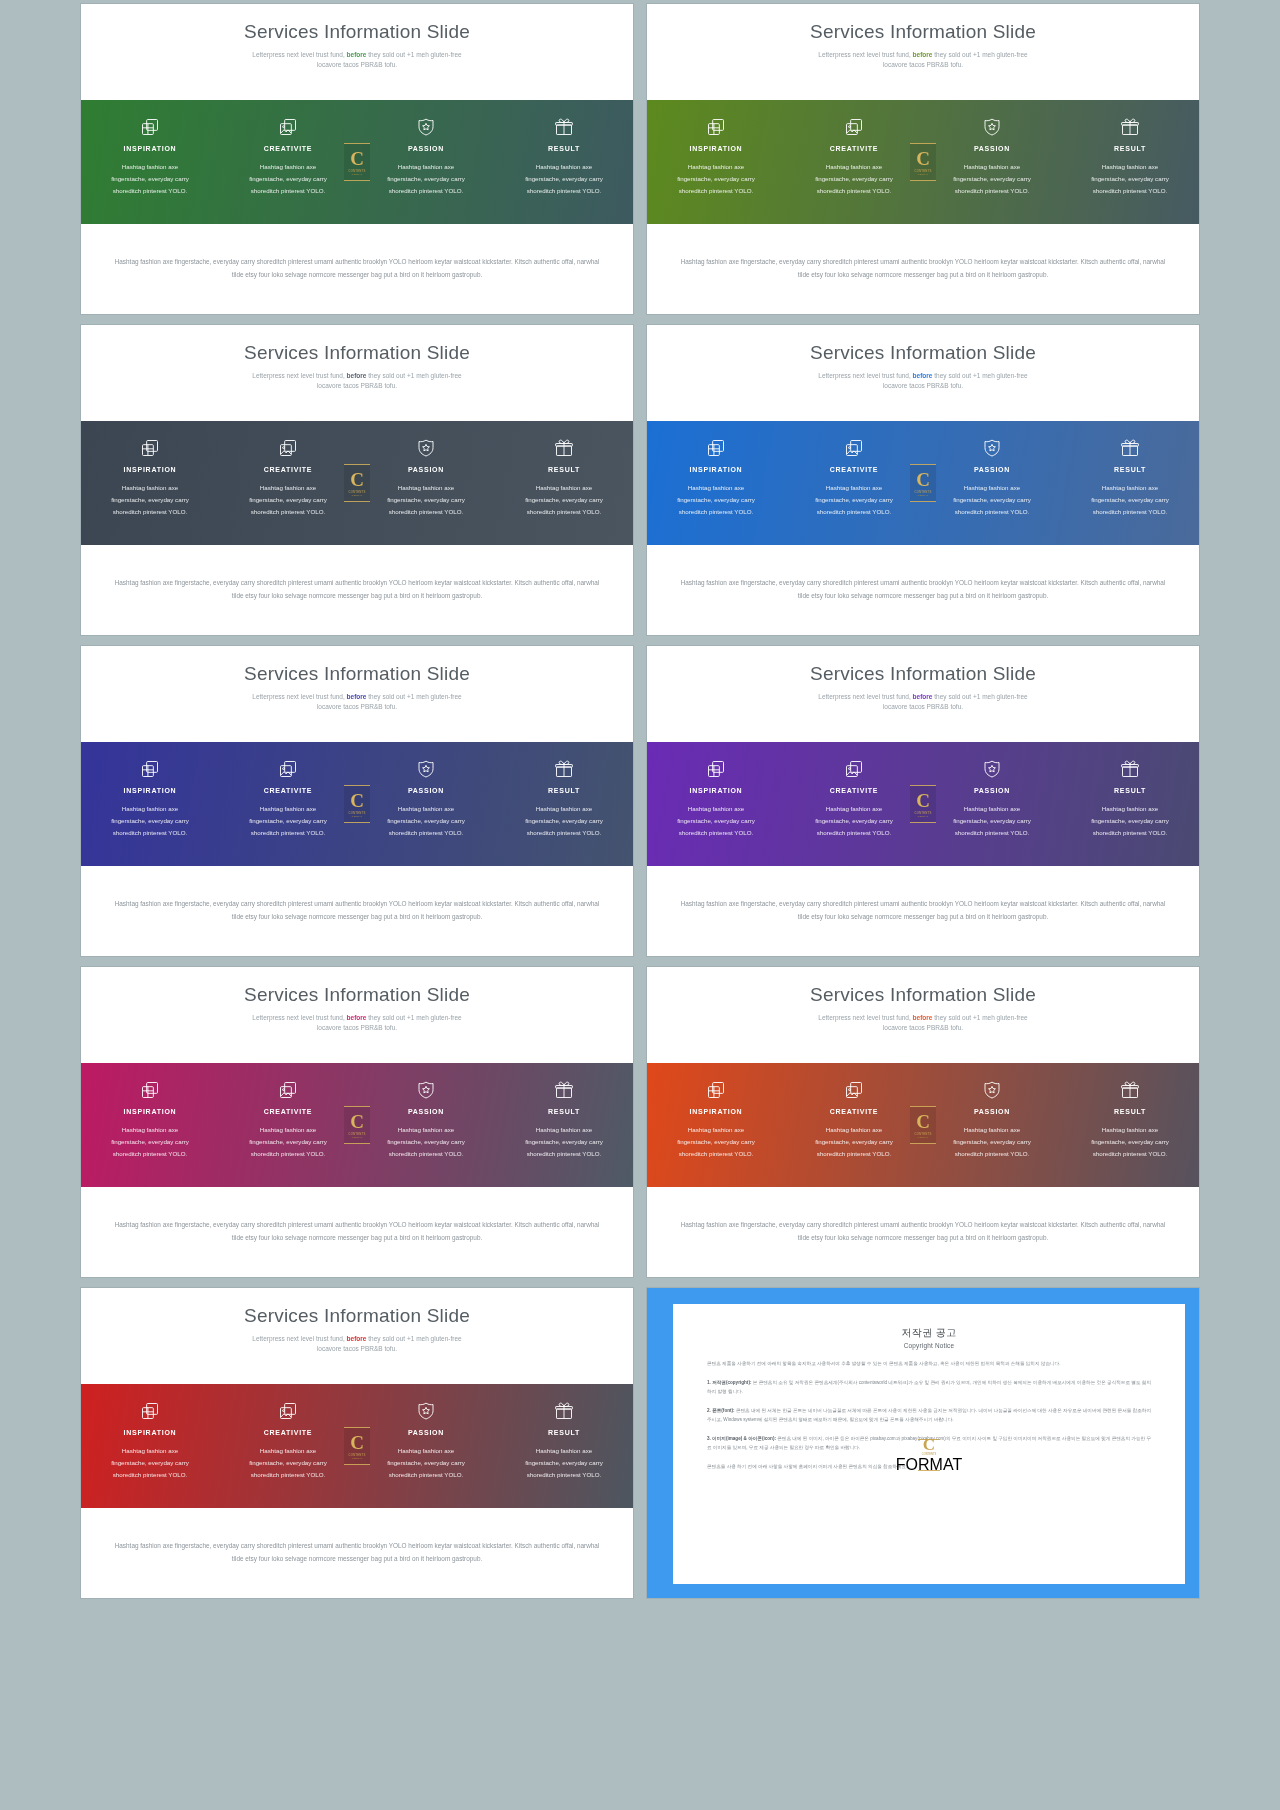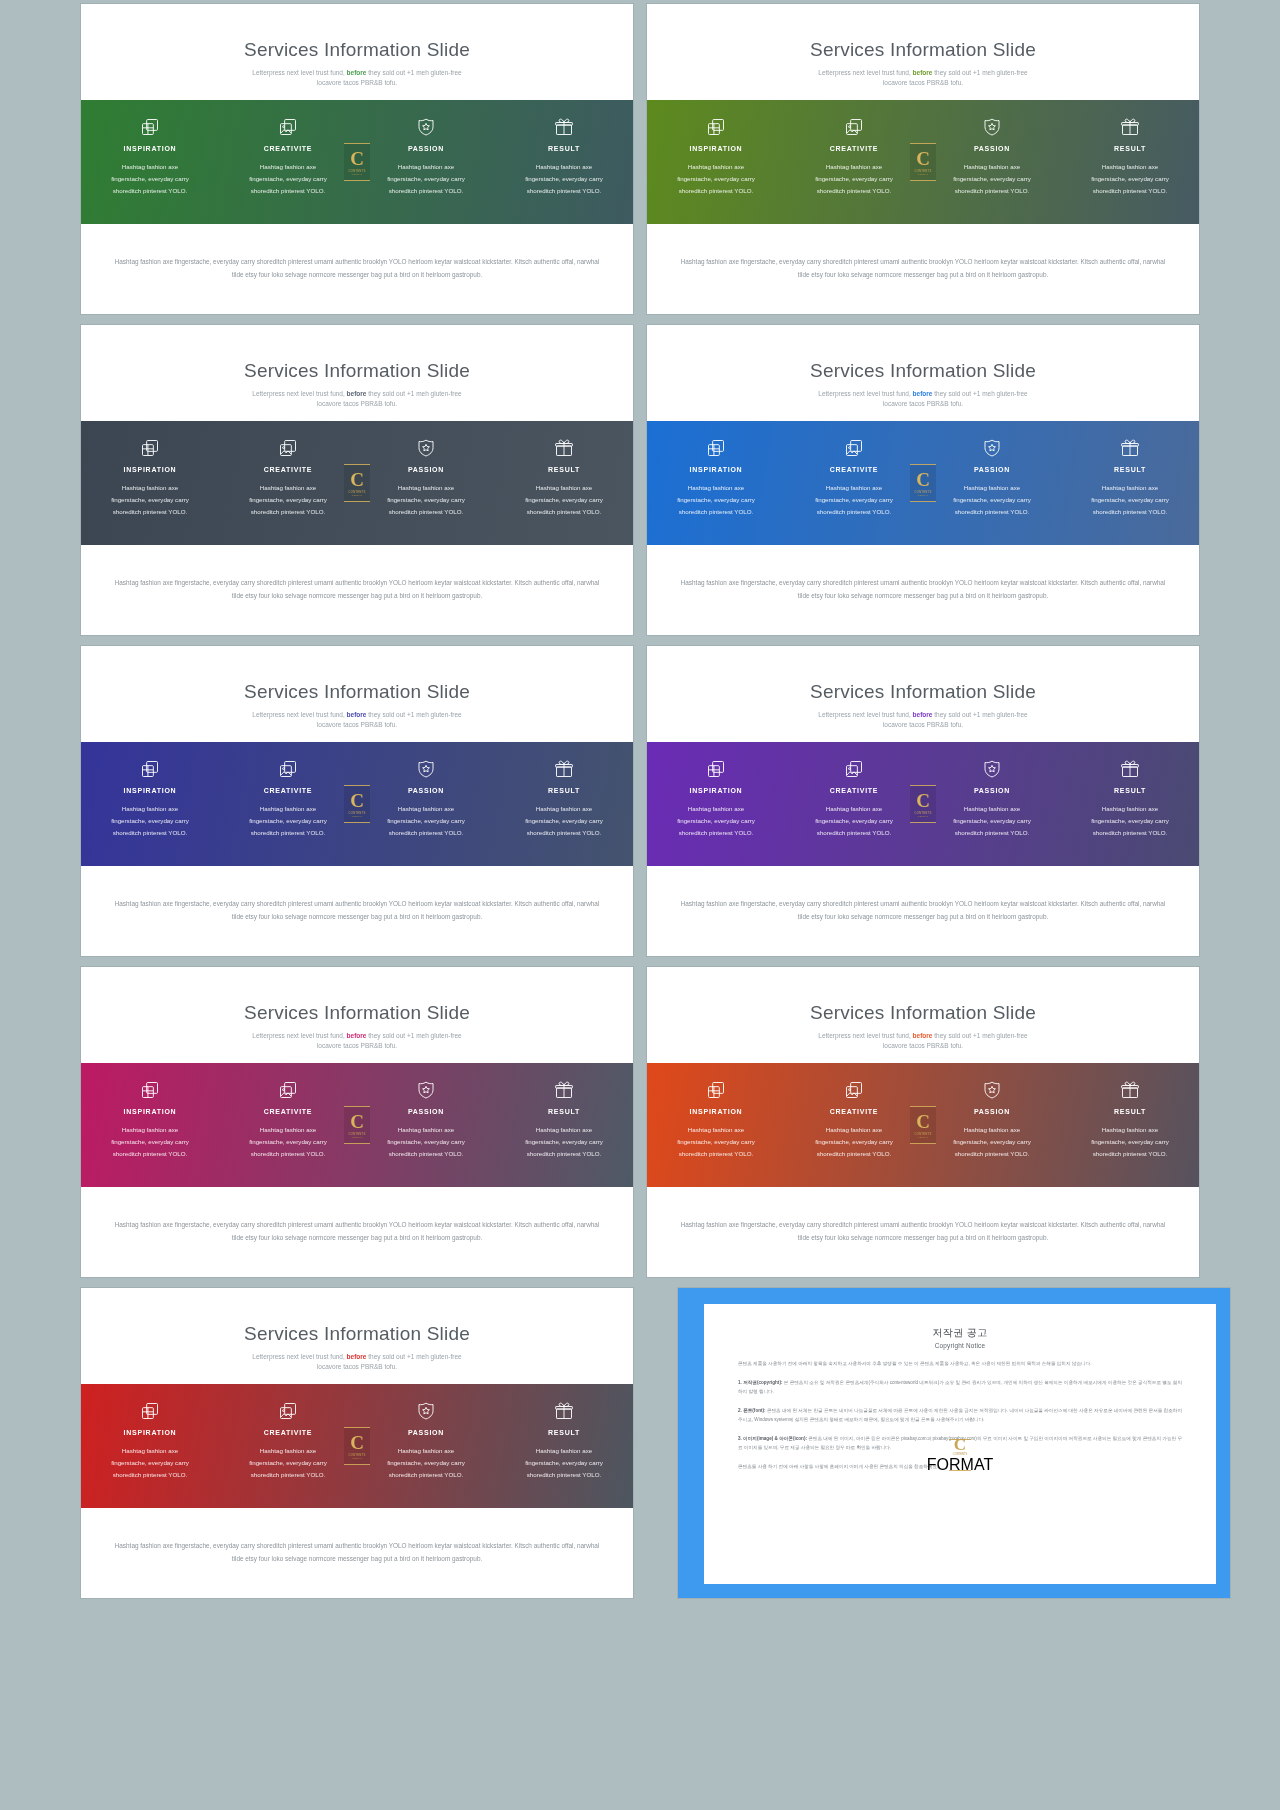--- a/index.html
+++ b/index.html
@@ -29,21 +29,21 @@
     flex-direction: column;
     box-shadow: 0 0 0 1px rgba(120,140,145,.25);
   }
 
   .slide-head {
     height: 96px;
     display: flex;
     flex-direction: column;
     align-items: center;
     justify-content: flex-start;
-    padding-top: 36px;
+    padding-top: 18px;
     background: #fff;
   }
   .slide-title {
     font-size: 19px;
     font-weight: 400;
     color: #555d63;
     letter-spacing: .2px;
     line-height: 1.1;
   }
   .slide-sub {
@@ -141,21 +141,20 @@
   }
 
   
   .copy-panel {
     width: 552px;
     height: 310px;
     background: #3d9aef;
     padding: 16px 14px 14px 26px;
     position: relative;
     box-shadow: 0 0 0 1px rgba(120,140,145,.25);
-    margin-left: 31px;
   }
   .copy-sheet {
     width: 100%;
     height: 100%;
     background: #fff;
     padding: 22px 34px 14px 34px;
     position: relative;
     overflow: hidden;
   }
   .copy-h-kr {

